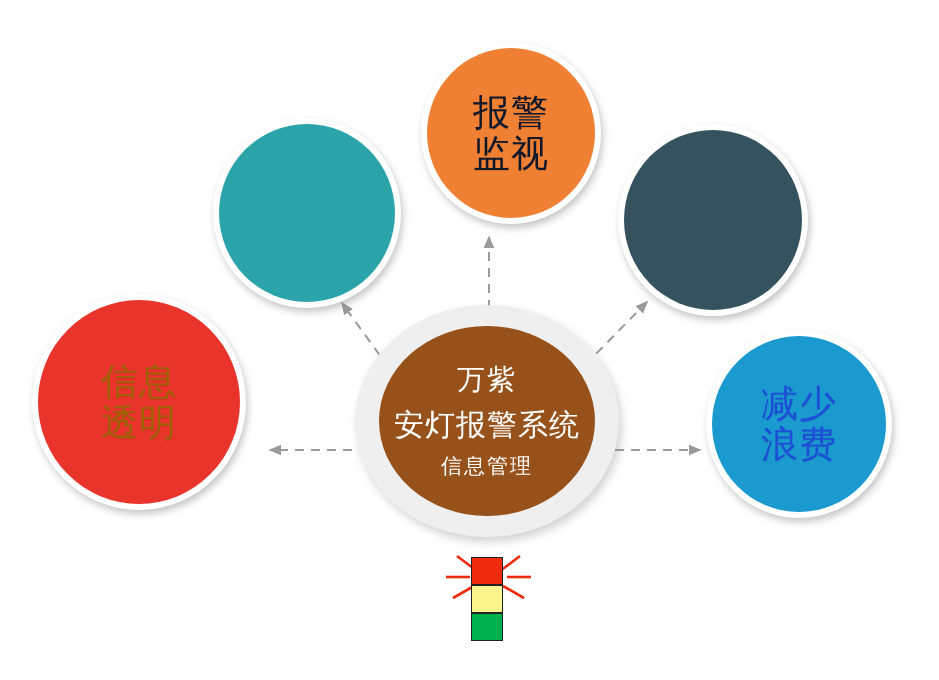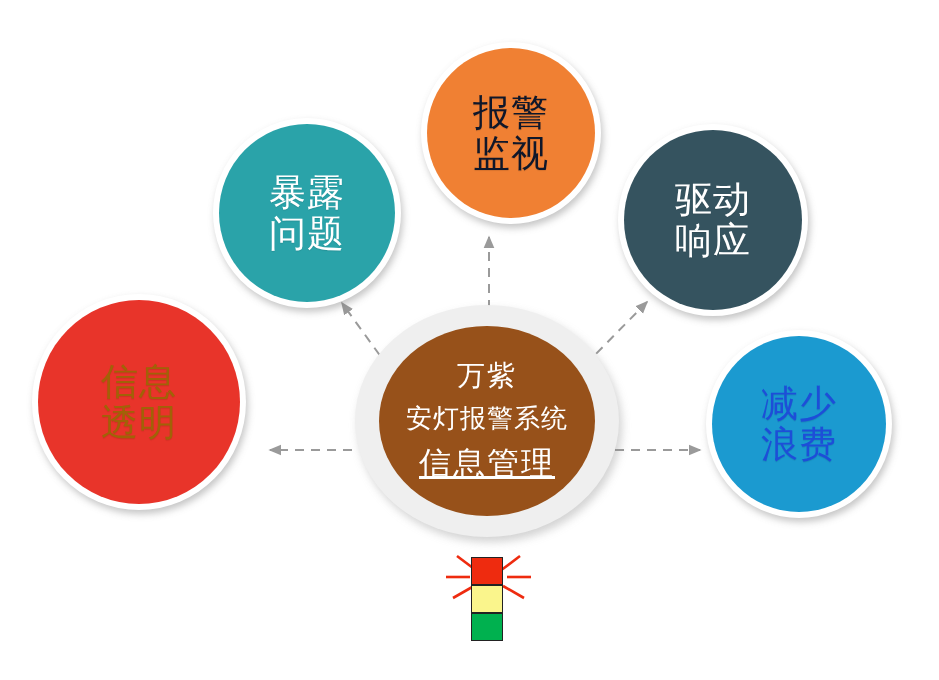--- a/index.html
+++ b/index.html
@@ -100,22 +100,22 @@
     position: relative;
     z-index: 2;
     display: flex;
     flex-direction: column;
     align-items: center;
     justify-content: center;
     gap: 13px;
     color: #ffffff;
   }
   .hub-line-1 { font-size: 28px; letter-spacing: 2px; }
-  .hub-line-2 { font-size: 26px; letter-spacing: 1px; }
-  .hub-line-3 { font-size: 32px; letter-spacing: 2px; text-decoration: underline; }
+  .hub-line-2 { font-size: 30px; letter-spacing: 1px; }
+  .hub-line-3 { font-size: 21px; letter-spacing: 2px; }
 
   
   #andon-light {
     position: absolute;
     left: 471px;
     top: 557px;
     width: 34px;
     height: 90px;
     z-index: 4;
   }
@@ -159,36 +159,32 @@
     <line x1="489" y1="325" x2="489" y2="237" stroke="#9A9A9A" stroke-width="2" stroke-dasharray="9 7" marker-end="url(#arrowhead)"></line>
 
     <line x1="585" y1="365" x2="647" y2="302" stroke="#9A9A9A" stroke-width="2" stroke-dasharray="9 7" marker-end="url(#arrowhead)"></line>
 
     <line x1="615" y1="450" x2="700" y2="450" stroke="#9A9A9A" stroke-width="2" stroke-dasharray="9 7" marker-end="url(#arrowhead)"></line>
   </svg>
 
   <div class="node sat" id="node-expose" style="color: rgb(255, 255, 255);">
     <span class="ring" style="background: rgb(255, 255, 255);"></span>
     <span class="disc" style="background: rgb(42, 163, 169);"></span>
-    <span class="label">暴露
-问题</span>
   </div>
 
   <div class="node sat" id="node-alarm" style="color: #0f172a;">
     <span class="ring" style="background: rgb(255, 255, 255);"></span>
     <span class="disc" style="background: rgb(240, 128, 51);"></span>
     <span class="label">报警
 监视</span>
   </div>
 
   <div class="node sat" id="node-drive" style="color: rgb(255, 255, 255);">
     <span class="ring" style="background: rgb(255, 255, 255);"></span>
     <span class="disc" style="background: rgb(53, 83, 95);"></span>
-    <span class="label">驱动
-响应</span>
   </div>
 
   <div class="node sat" id="node-info" style="color: #a16207;">
     <span class="ring" style="background: rgb(255, 255, 255);"></span>
     <span class="disc" style="background: rgb(232, 52, 42);"></span>
     <span class="label">信息
 透明</span>
   </div>
 
   <div class="node sat" id="node-waste" style="color: #1d4ed8;">

